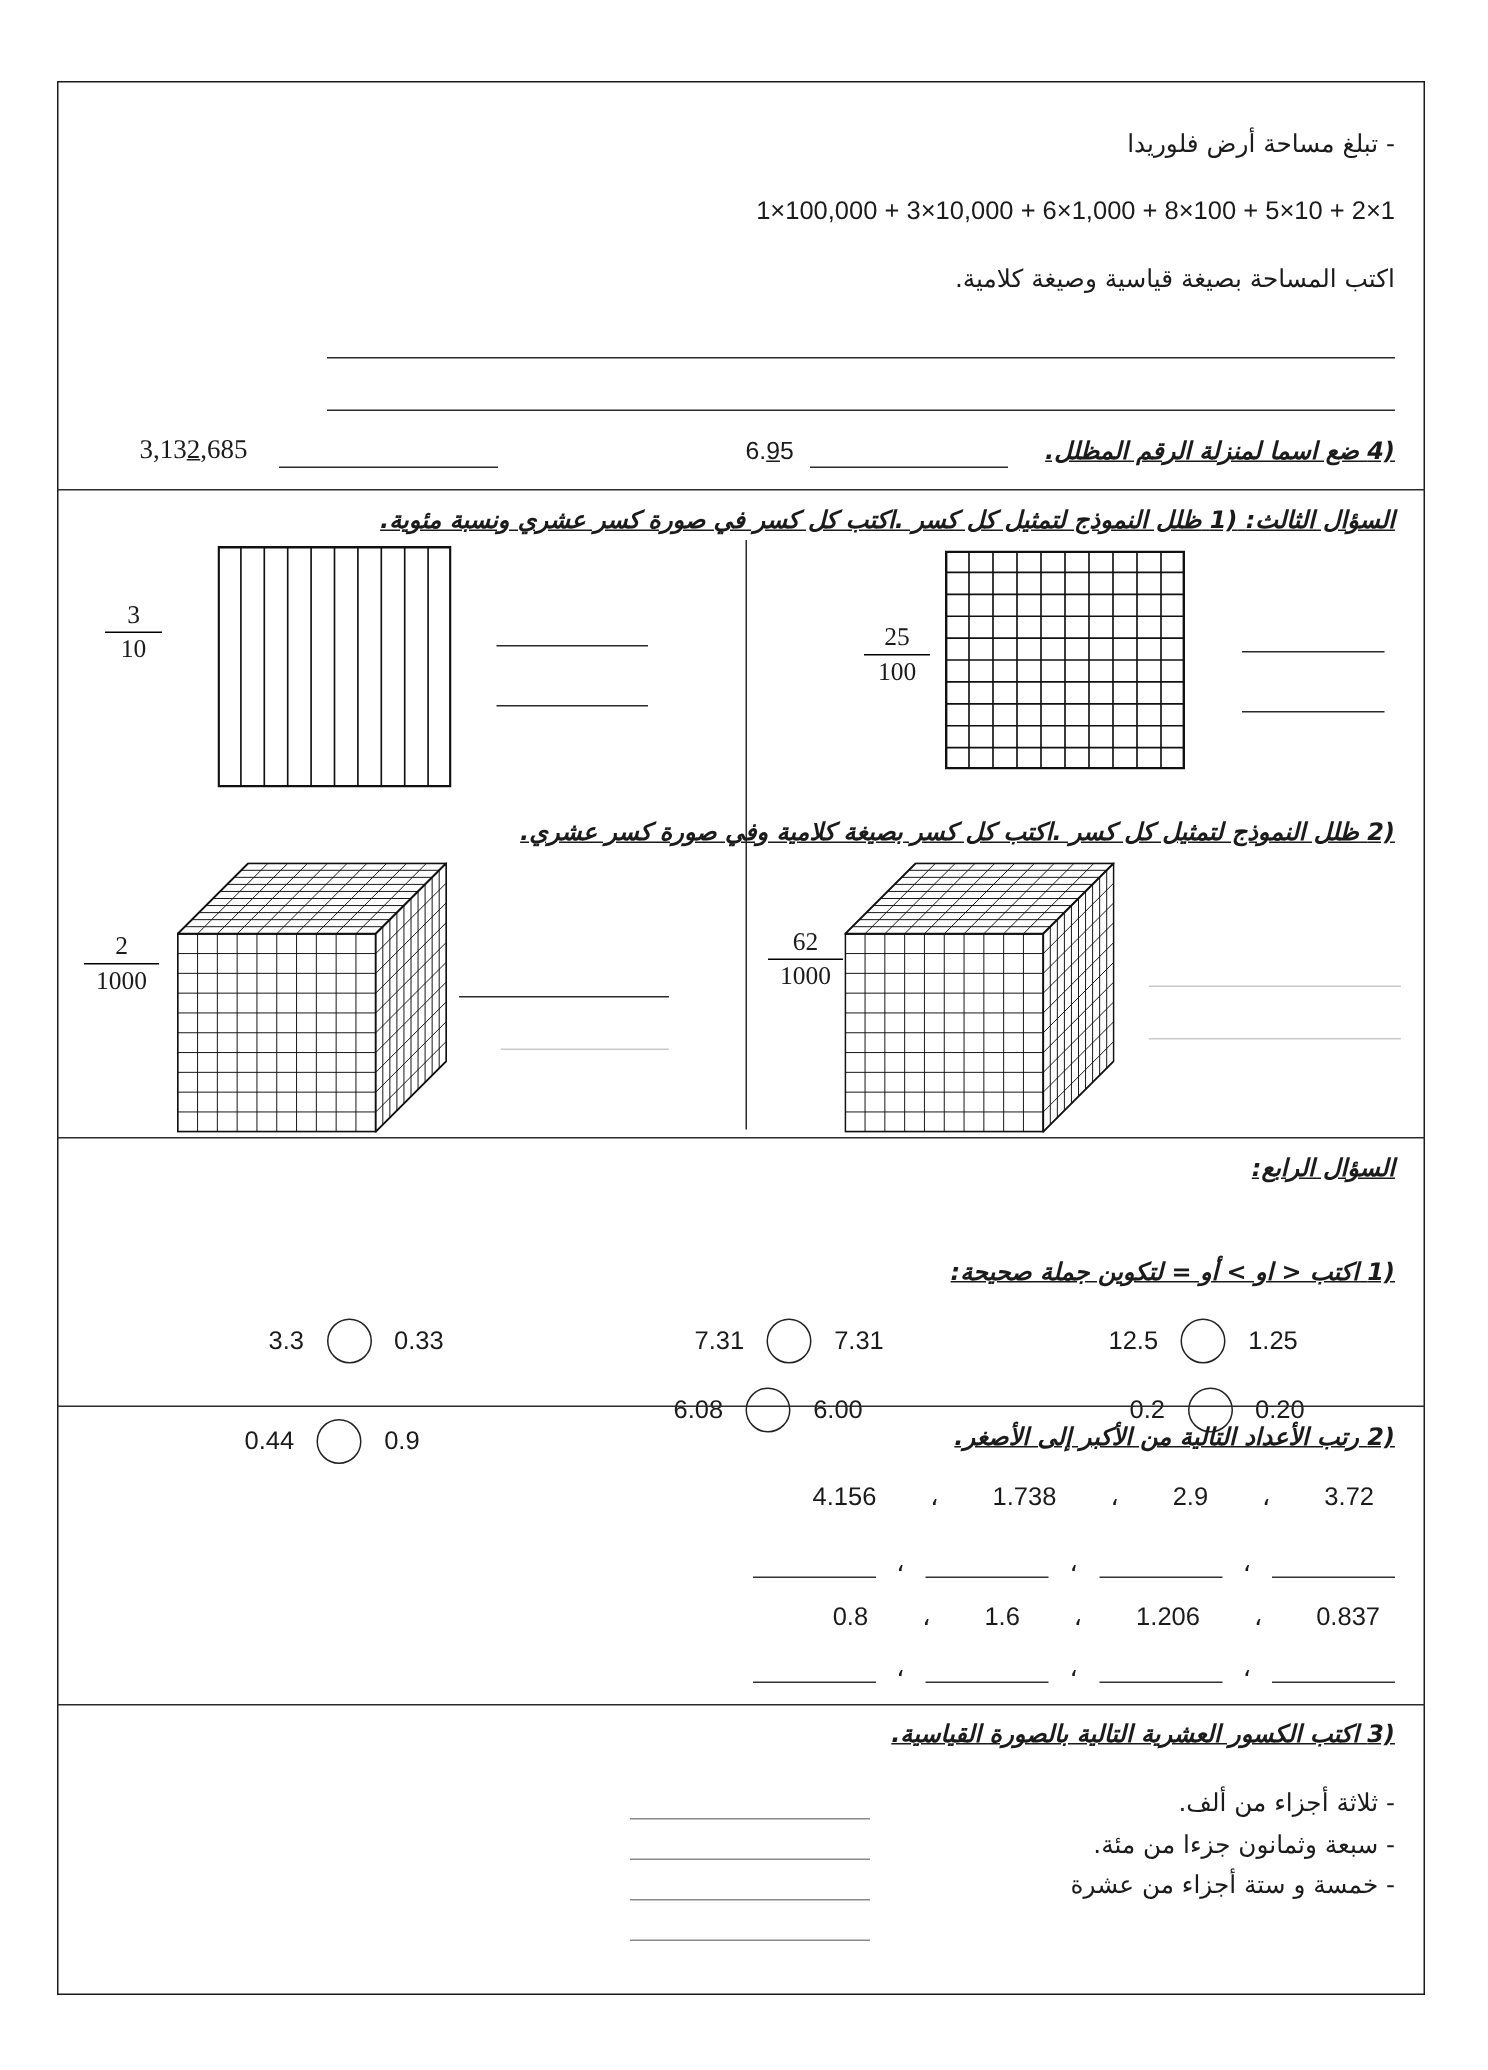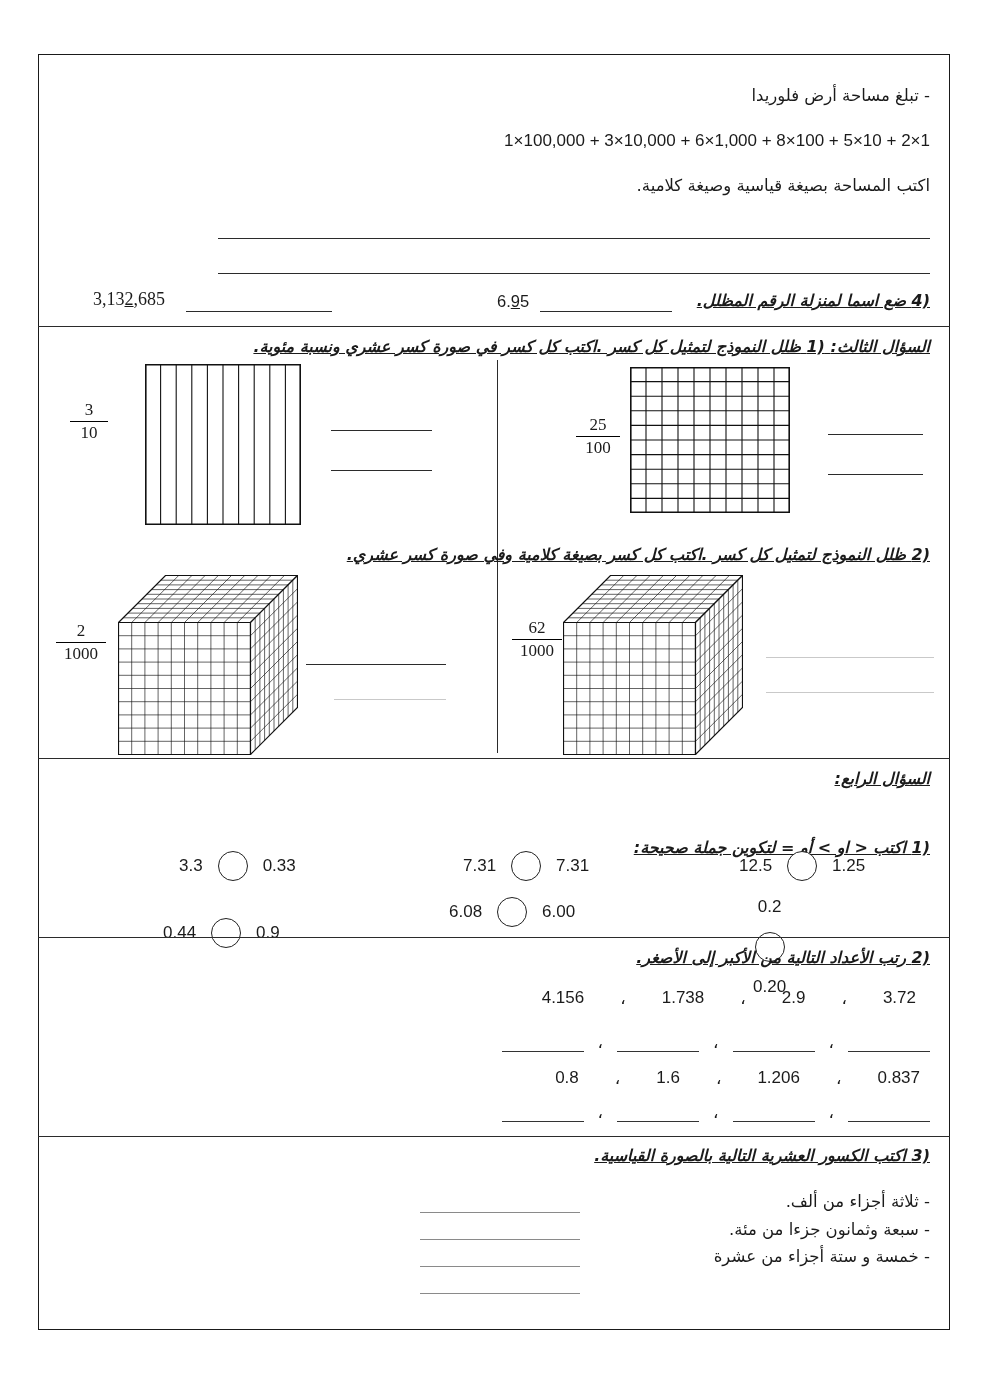--- a/index.html
+++ b/index.html
@@ -17,21 +17,21 @@
   .serifnum { font-family:"Liberation Serif", serif; }
   .udigit { text-decoration:underline; }
   .line { border-top:1.4px solid #2b2b2b; height:0; }
   .grayline { border-top:1.2px solid #c9c9c9; height:0; }
   .grayline2 { border-top:1px solid #8a8a8a; height:0; }
   .vline { border-left:1.3px solid #2b2b2b; width:0; }
   .fraction { text-align:center; font-family:"Liberation Serif", serif; font-size:17px; line-height:1.3; }
   .fraction .fnum { display:block; padding:0 4px; }
   .fraction .fden { display:block; border-top:1.3px solid #000; padding:0 4px; }
   .cmp { display:flex; align-items:center; gap:15px;
-         font-family:"Liberation Sans", sans-serif; font-size:17px; }
+         font-family:"Liberation Sans", sans-serif; font-size:17px;margin-top:28px; }
   .circle { width:30px; height:30px; border:1.6px solid #222; border-radius:50%; background:#fff; display:inline-block; }
   .order-row { display:flex; direction:rtl; align-items:flex-end; gap:36px;
                font-family:"Liberation Sans", sans-serif; font-size:17px; }
   .order-row .sep, .order-blanks .sep { font-family:"DejaVu Sans", sans-serif; font-size:17px; }
   .order-blanks { display:flex; direction:rtl; align-items:flex-end; gap:14px; }
   .bl { width:82px; height:17px; border-bottom:1.4px solid #333; }
   .q5items { line-height:27.5px; }
 </style>
 </head>
 <body>
@@ -275,21 +275,21 @@
   <div class="abs cmp" style="left:163px;top:918px;">
     <span>0.44</span>
     <span class="circle"></span>
     <span>0.9</span>
   </div>
   <div class="abs cmp" style="left:449px;top:897px;">
     <span>6.08</span>
     <span class="circle"></span>
     <span>6.00</span>
   </div>
-  <div class="abs cmp" style="left:753px;top:897px;flex-direction:column;">
+  <div class="abs cmp" style="left:753px;top:897px;">
     <span>0.2</span>
     <span class="circle"></span>
     <span>0.20</span>
   </div>
 
   <div class="abs line" style="top:937px;left:38px;width:912px;"></div>
 
   <div class="abs hdr" style="top:948px;right:62px;">
     <span class="ltrnum">2)</span>
     <span>رتب الأعداد التالية من الأكبر إلى الأصغر.</span>

